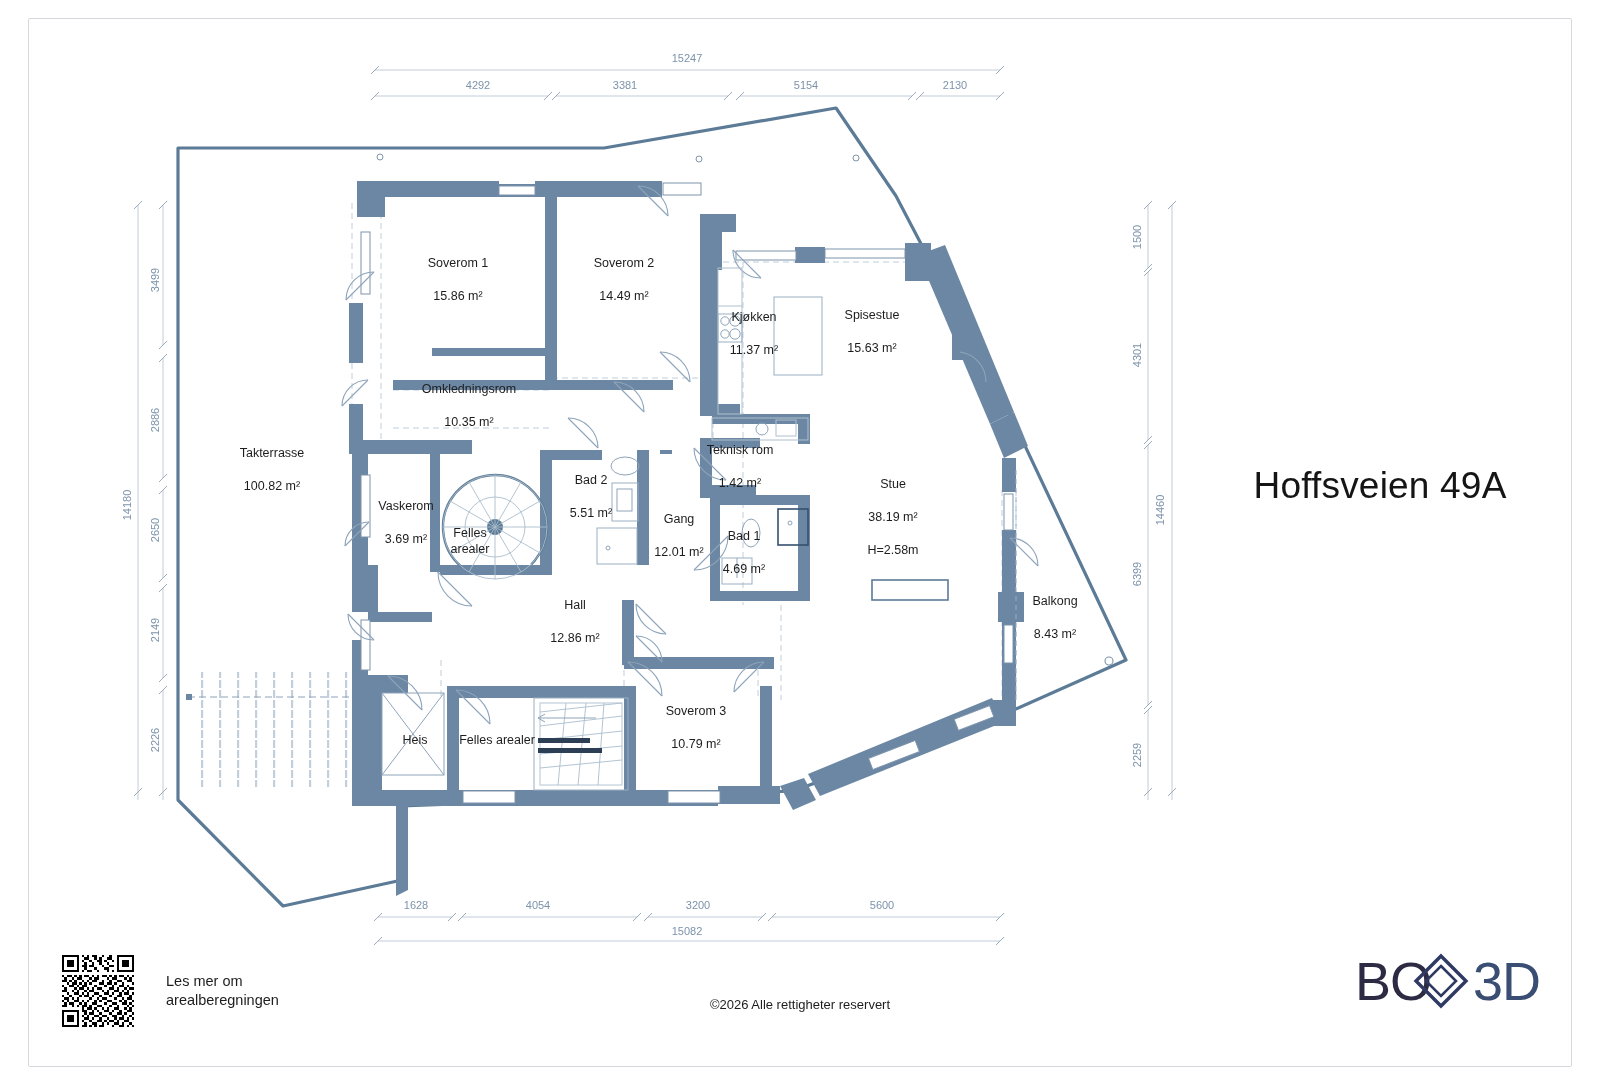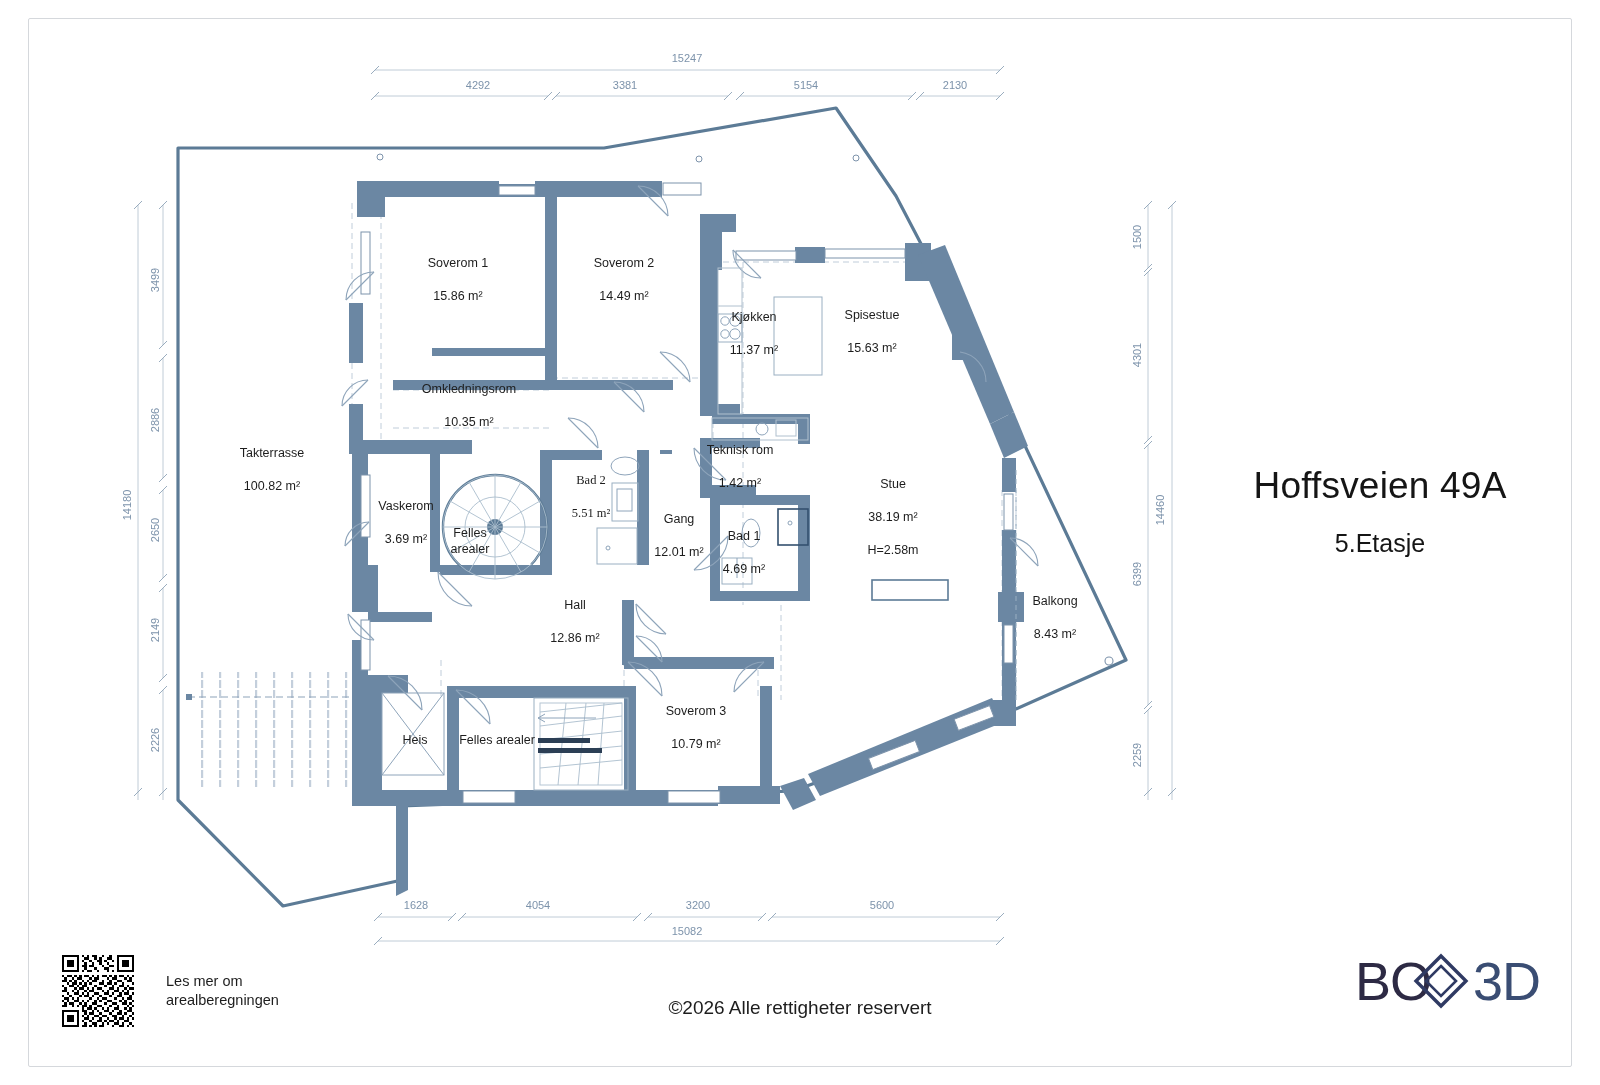--- a/index.html
+++ b/index.html
@@ -22,21 +22,21 @@
 
   
   .title-block{position:absolute;left:1210px;top:465px;width:340px;text-align:center;}
   .title-main{font-size:37px;letter-spacing:.2px;color:#151515;white-space:nowrap;}
   .title-sub{font-size:25px;margin-top:22px;color:#151515;}
 
   
   .qr-wrap{position:absolute;left:62px;top:955px;display:flex;align-items:center;gap:32px;}
   .qr-code{width:72px;height:72px;display:block;}
   .qr-caption{font-size:14.5px;line-height:1.3;color:#1d1d1d;white-space:pre-line;}
-  .copyright{position:absolute;left:0;top:997px;width:1600px;text-align:center;font-size:19px;color:#1d1d1d;}
+  .copyright{position:absolute;left:0;top:997px;width:1600px;text-align:center;font-size:13px;color:#1d1d1d;}
   .logo{position:absolute;left:1355px;top:950px;display:flex;align-items:center;}
   .logo svg{display:block;}
 
   
   .lbl{position:absolute;text-align:center;color:#1d1d1d;font-size:12.5px;line-height:1.32;white-space:pre-line;transform:translate(-50%,-50%);}
   .dim{position:absolute;color:#7d93ab;font-size:11px;transform:translate(-50%,-50%);white-space:nowrap;}
   .dim.vert{transform:translate(-50%,-50%) rotate(-90deg);}
 </style>
 </head>
 <body>
@@ -368,21 +368,21 @@
       <div>10.35 m²</div>
     </div>
     <div class="lbl" style="left:272px;top:469px;">
       <div>Takterrasse</div>
       <div>100.82 m²</div>
     </div>
     <div class="lbl" style="left:740px;top:466px;">
       <div>Teknisk rom</div>
       <div>1.42 m²</div>
     </div>
-    <div class="lbl" style="left:591px;top:496px;font-family:Liberation Serif, serif;">
+    <div class="lbl" style="left:591px;top:496px;">
       <div>Bad 2</div>
       <div>5.51 m²</div>
     </div>
     <div class="lbl" style="left:893px;top:517px;">
       <div>Stue</div>
       <div>38.19 m²</div>
       <div>H=2.58m</div>
     </div>
     <div class="lbl" style="left:406px;top:522px;">
       <div>Vaskerom</div>
@@ -442,21 +442,20 @@
 
     <div class="dim vert" style="left:1160px;top:510px;">14460</div>
     <div class="dim vert" style="left:1137px;top:237px;">1500</div>
     <div class="dim vert" style="left:1137px;top:355px;">4301</div>
     <div class="dim vert" style="left:1137px;top:574px;">6399</div>
     <div class="dim vert" style="left:1137px;top:755px;">2259</div>
   </div>
 
   <div class="title-block">
     <div class="title-main">Hoffsveien 49A</div>
-    <div class="title-sub">5.Etasje</div>
   </div>
 
   <div class="qr-wrap">
     <svg class="qr-code" viewBox="0 0 29 29" shape-rendering="crispEdges">
       <rect width="29" height="29" fill="#fff"></rect>
       <g fill="#000">
         <path d="M0 0h7v7H0z"></path>
           <path d="M1 1h5v5H1z" fill="#fff"></path>
           <path d="M2 2h3v3H2z"></path>
         <path d="M22 0h7v7h-7z"></path>

